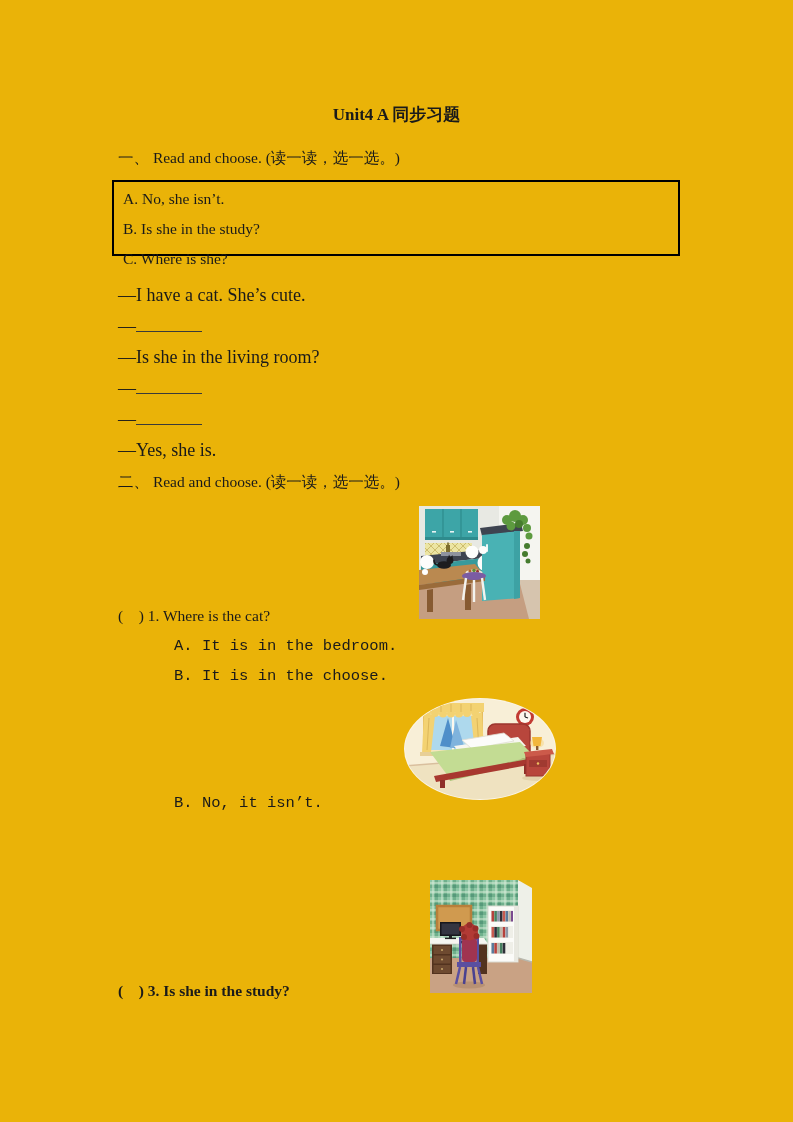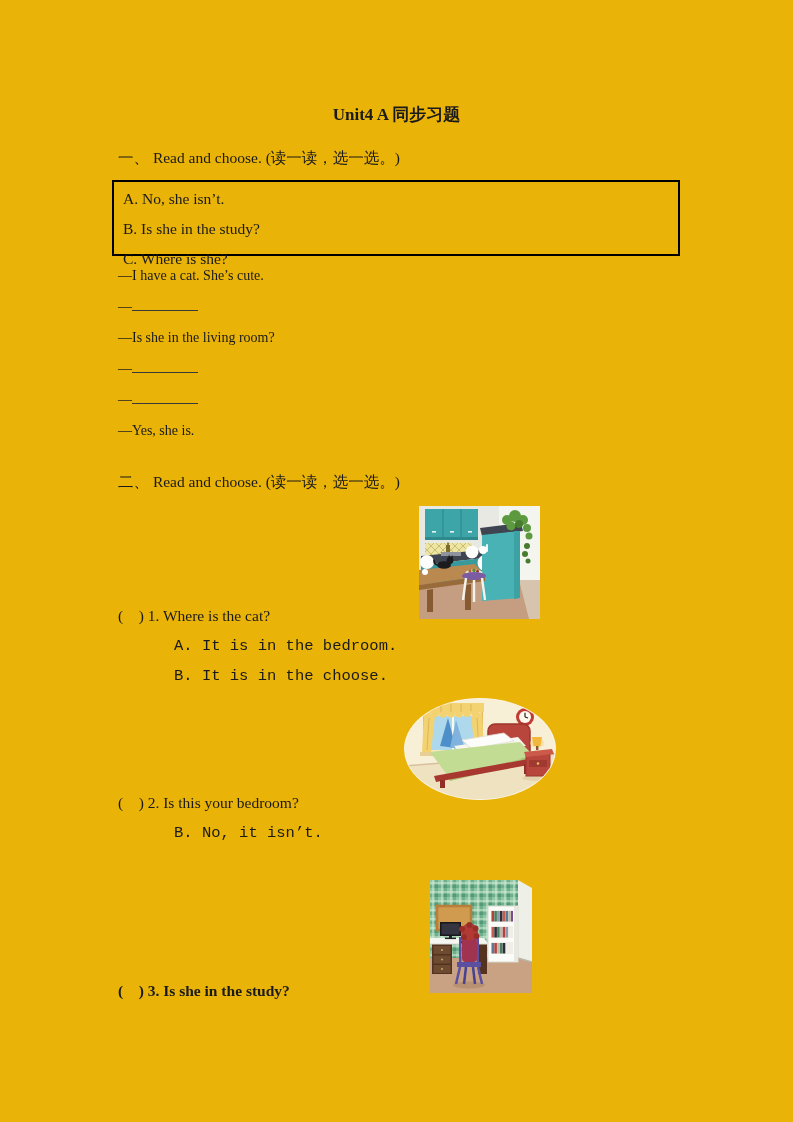--- a/index.html
+++ b/index.html
@@ -17,21 +17,21 @@
   }
   .heading{position:absolute;left:118px;font-size:15.5px;white-space:pre;}
   .s1-heading{top:148px;}
   .s2-heading{top:472px;text-align:right;}
   .options-box{
     position:absolute;left:112px;top:180px;width:568px;height:76px;
     border:2px solid #000;box-sizing:border-box;
     padding:2px 0 0 9px;
   }
   .box-line{height:30px;line-height:30px;font-size:15.5px;}
-  .dialogue{position:absolute;left:118px;top:260px;font-size:14px;}
+  .dialogue{position:absolute;left:118px;top:280px;font-size:18px;}
   .dlg-line{height:31px;line-height:31px;}
   .blank-underline{
     display:inline-block;width:66px;height:14px;
     border-bottom:1.4px solid #3a3a3a;margin-left:0px;vertical-align:baseline;
   }
   .question{position:absolute;left:118px;font-size:15.5px;}
   .q1{top:601px;}
   .q2{top:788px;}
   .q3{top:976px;font-weight:bold;}
   .q-line{height:30px;line-height:30px;}
@@ -214,21 +214,20 @@
         <rect x="125" y="64" width="18" height="7" fill="#a03a31"></rect>
         <circle cx="134" cy="67.5" r="1.2" fill="#f0c060"></circle>
         <ellipse cx="133" cy="47" rx="7" ry="5" fill="#f7d98c" opacity="0.6"></ellipse>
         <rect x="132" y="49" width="2.4" height="5" fill="#8a5a2e"></rect>
         <polygon points="128,41 138,41 136.5,50 129.5,50" fill="#f2b73c"></polygon>
       </g>
     </svg>
   </div>
 
   <div class="question q2">
-    <div class="q-line">(　) 2. Is this your bedroom?</div>
     <div class="q-line q-opt">B. No, it isn’t.</div>
   </div>
 
   <div class="illustration illus-study">
     <svg viewBox="0 0 102 113" xmlns="http://www.w3.org/2000/svg">
       <defs>
         <pattern id="splaid" width="9" height="9" patternUnits="userSpaceOnUse">
           <rect width="9" height="9" fill="#8fc7a6"></rect>
           <rect x="5" width="3" height="9" fill="#6fb08c"></rect>
           <rect y="5" width="9" height="3" fill="#6fb08c"></rect>

